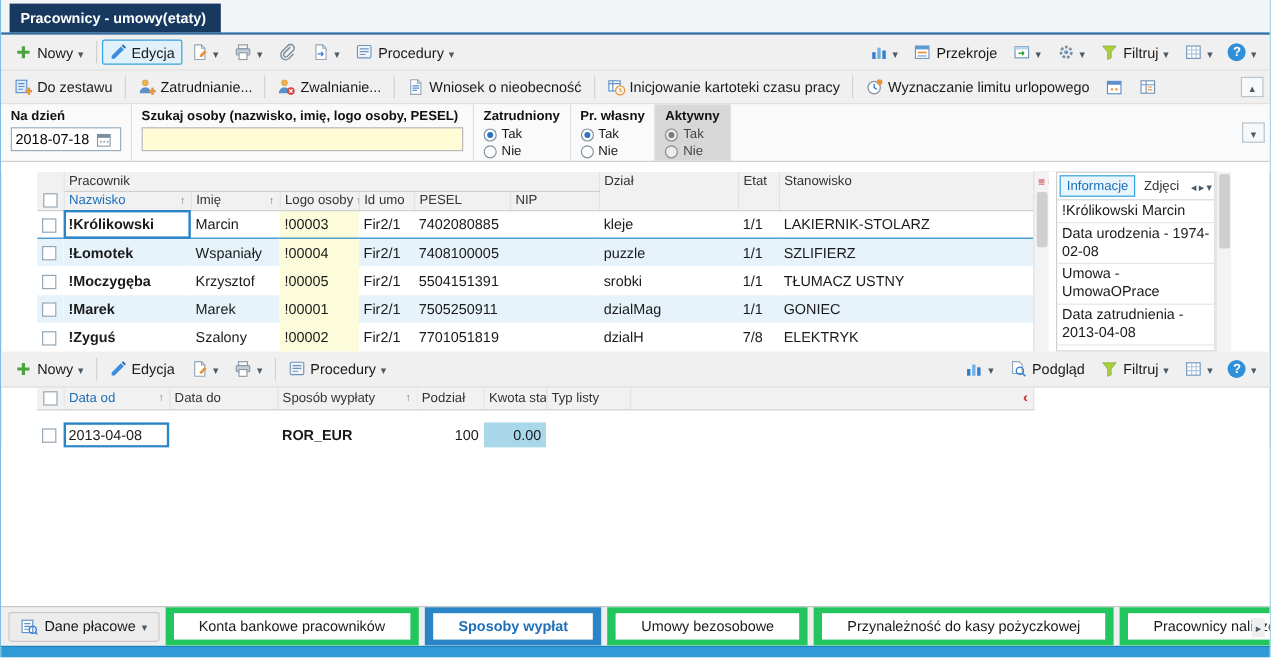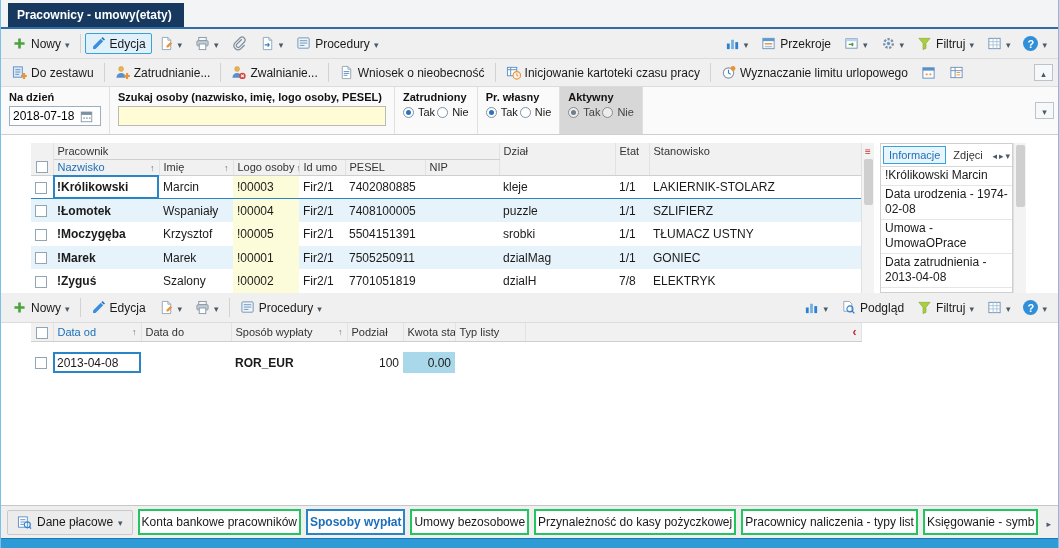--- a/index.html
+++ b/index.html
@@ -28,21 +28,21 @@
 .g-red-eq::after{content:"≡";color:#cc3333;font-size:10px}
 .help-ic{width:15px;height:15px;border-radius:50%;background:#2f8fd8;color:#fff;font-weight:bold;font-size:11px;display:flex;align-items:center;justify-content:center;flex:0 0 15px}
 .help-ic::after{content:"?"}
 .collapse-btn{width:19px;height:17px;border:1px solid #b9c4cc;background:#f7f8f9;display:flex;align-items:center;justify-content:center}
 .filterbar{display:flex;background:#fafafa;border-bottom:1px solid #cfcfcf;flex:0 0 48px;height:48px;align-items:stretch}
 .fcell{padding:4px 8px;border-right:1px solid #e0e0e0;display:flex;flex-direction:column;gap:3px}
 .flabel{font-weight:bold;font-size:11px;color:#111;white-space:nowrap}
 .fdate{width:92px;height:20px;border:1px solid #9ab0c0;background:#fff;display:flex;align-items:center;padding:0 3px;gap:3px}
 .fdate input{border:0;outline:0;width:64px;font-family:"Liberation Sans",sans-serif;font-size:12px;background:transparent}
 .fsearch{width:268px;height:20px;border:1px solid #b9b9b9;background:#fffcd6;font-family:"Liberation Sans",sans-serif;font-size:12px;padding:0 4px;outline:0}
-.fradios{display:flex;flex-direction:row;gap:2px}
+.fradios{display:flex;flex-direction:column;gap:2px}
 .rrow{display:flex;align-items:center;gap:4px;font-size:11px}
 .radio{width:11px;height:11px;border:1px solid #7d93a5;border-radius:50%;background:#fff;position:relative;flex:0 0 11px}
 .radio.on::after{content:"";position:absolute;left:2px;top:2px;right:2px;bottom:2px;border-radius:50%;background:#2b73c2}
 .fcell.disabled{background:#d7d7d7}
 .fcell.disabled .radio{border-color:#8a8a8a;background:#ececec}
 .fcell.disabled .radio.on::after{background:#6e7e8a}
 .fcell.disabled .rrow{color:#444}
 .gap-strip{flex:0 0 8px;background:#fff}
 .main{display:flex;flex:0 0 150px;height:150px}
 .gridzone{margin-left:30px;width:830px;display:flex;flex-direction:row}
@@ -74,21 +74,21 @@
 .ip-nav{margin-left:auto;display:flex;gap:2px;align-items:center;flex:0 0 auto}
 .ip-lines{flex:1;overflow:hidden}
 .ip-line{padding:1px 4px 2px 4px;border-bottom:1px solid #e6e6e6;font-size:12px;line-height:15px;word-wrap:break-word}
 .grid2-zone{margin-left:30px;width:830px}
 .grid2 thead th{height:18px;vertical-align:middle}
 .grid2 th.cbcol{vertical-align:middle;padding-bottom:0}
 tr.gap td{height:11px;border:0;background:#fff;padding:0}
 .fill{flex:1;background:#fff}
 .bottom-bar{flex:0 0 33px;height:33px;background:#efefef;border-top:1px solid #c6c6c6;display:flex;align-items:center;padding:0 24px 0 6px;gap:5px;overflow:hidden;position:relative}
 .dp-btn{display:flex;align-items:center;gap:5px;padding:4px 9px;background:#ececec;border:1px solid #c9c9c9;border-radius:2px;white-space:nowrap}
-.btab{background:#fff;border:2px solid #22c55e;padding:4px 2px;font-size:12px;white-space:nowrap;color:#1a1a1a}
+.btab{background:#fff;border:7px solid #22c55e;padding:4px 21px;font-size:12px;white-space:nowrap;color:#1a1a1a}
 .btab.active{color:#1d6fb8;font-weight:bold;border-color:#2a85c7}
 .btab-scroll{position:absolute;right:4px;top:9px;background:#efefef;padding:1px 3px}
 .bottom-strip{flex:0 0 10px;height:10px;background:#2f9bd6;border-top:1px solid #1b7ab3}
 </style>
 </head>
 <body>
 
 <div class="app">
 
   <div class="titlebar">

